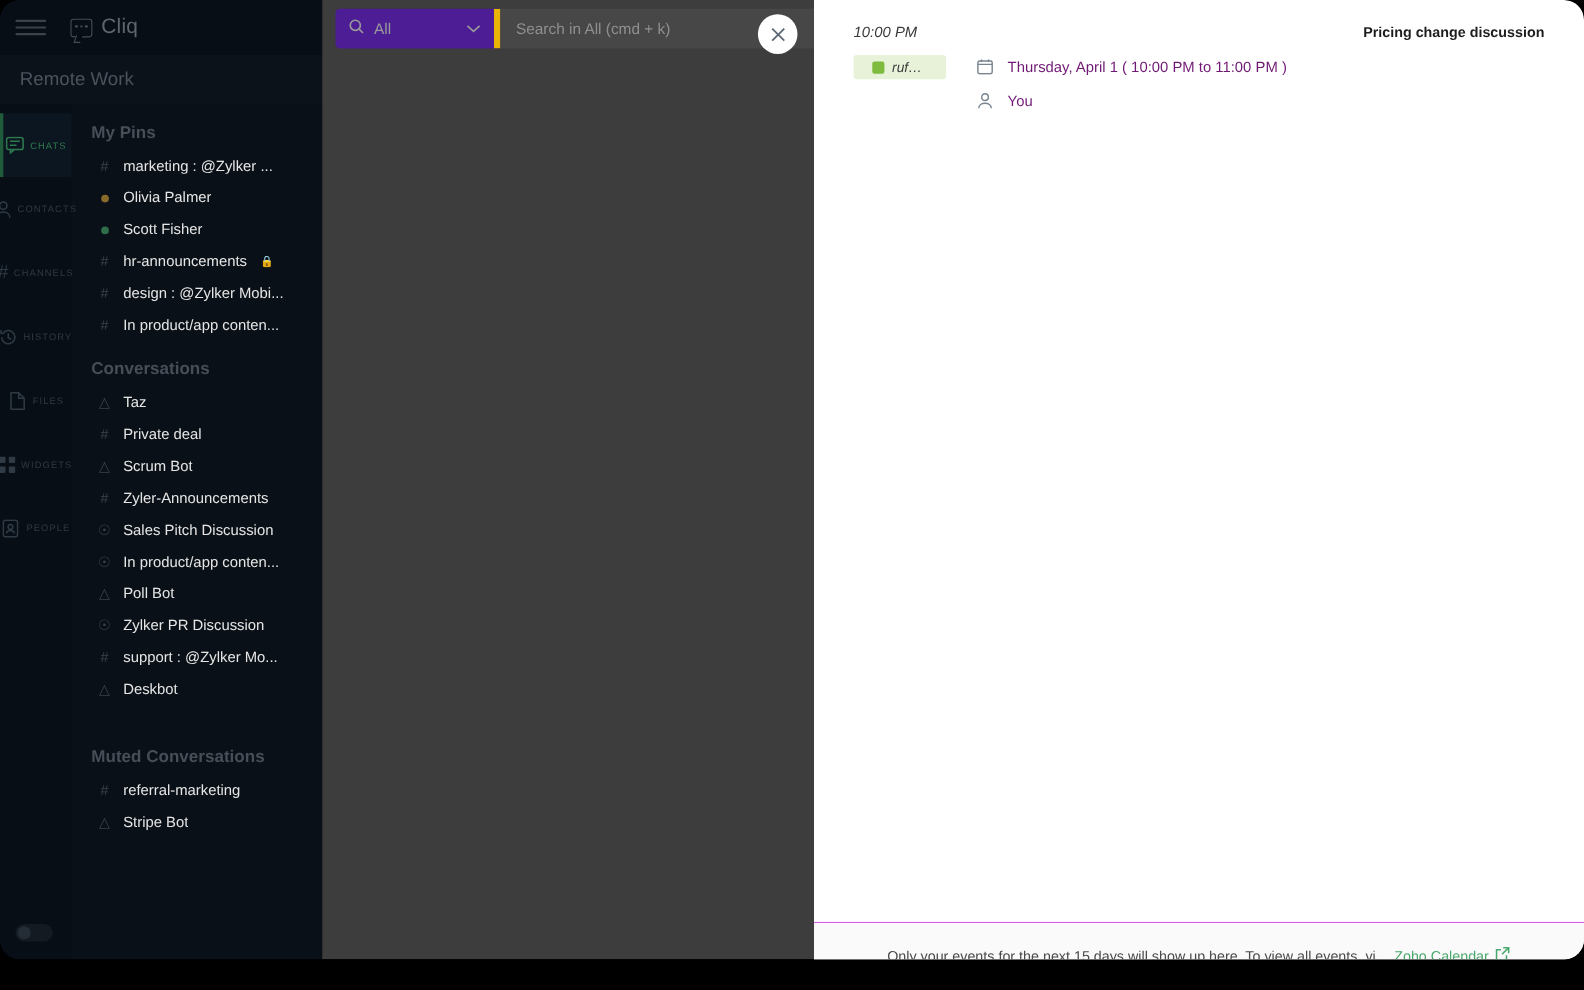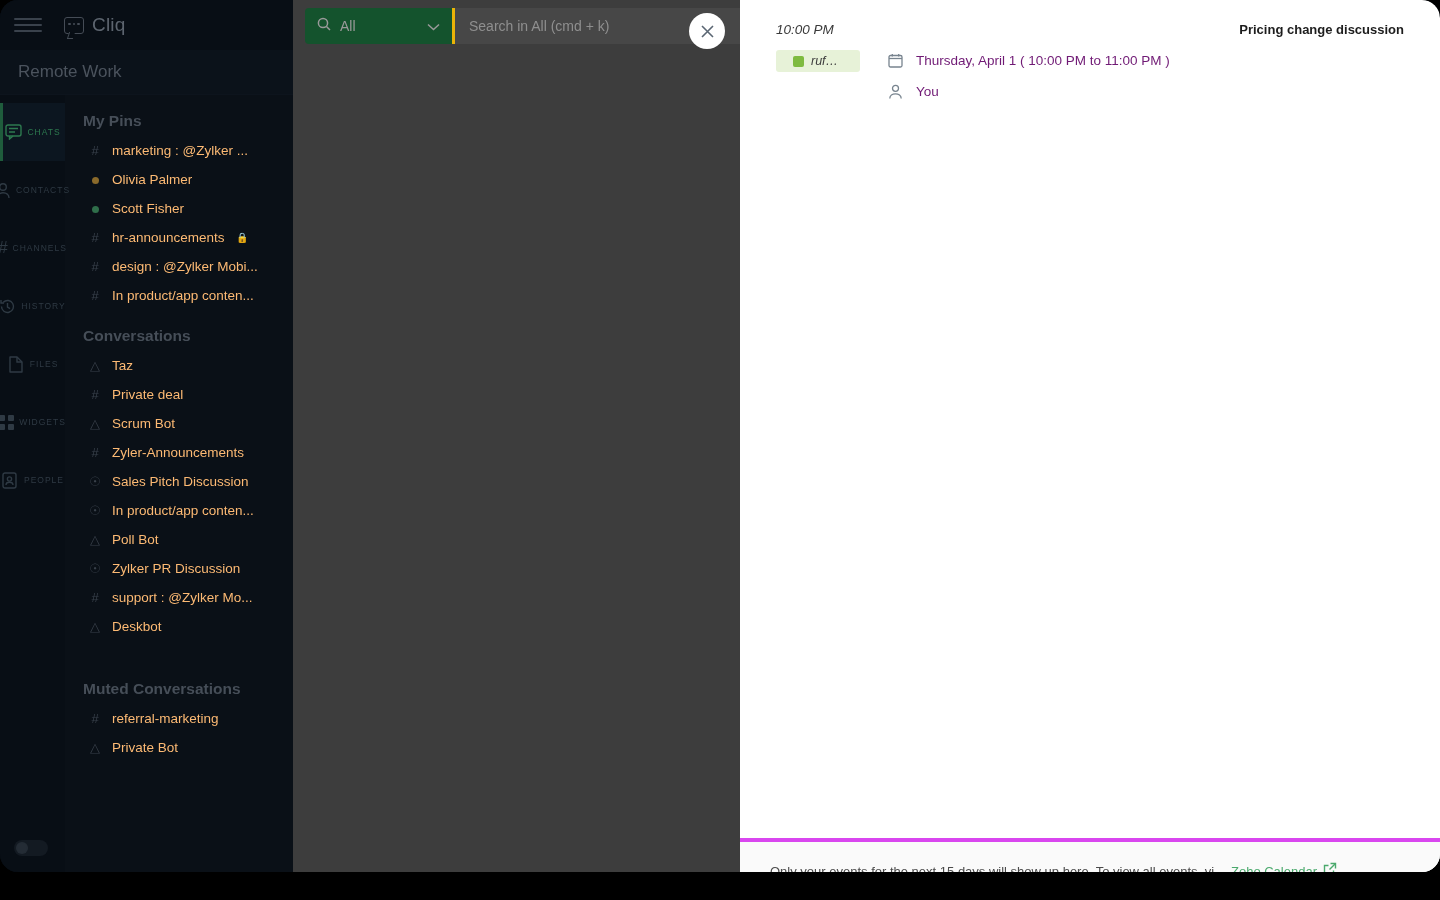--- a/index.html
+++ b/index.html
@@ -54,36 +54,36 @@
   .rail-item.active .rail-ico { color:#2d7a4f; }
 
   .chatlist { flex:1; background:#0a1017; padding:0 18px; overflow:hidden; }
   .sec-head { display:flex; align-items:center; margin-top:17px; margin-bottom:6px; }
   .sec-title { color:#464e58; font-size:15.5px; font-weight:bold; }
   .sec-more { margin-left:auto; color:#333b45; font-size:15px; letter-spacing:1px; }
   .sec-check { margin-left:auto; color:#1f5f3d; font-size:13px; }
   .row { height:29px; display:flex; align-items:center; gap:10px; cursor:pointer; padding-left:5px; }
   .row-ico { width:14px; text-align:center; color:#39414b; font-size:13px; flex:0 0 14px; }
   .row-dot { width:7px; height:7px; border-radius:50%; display:inline-block; margin:0 auto; }
-  .row-name { color:#fdba74; font-size:13.5px; white-space:nowrap; overflow:hidden; text-overflow:ellipsis; }
+  .row-name { color:#e5e5e5; font-size:13.5px; white-space:nowrap; overflow:hidden; text-overflow:ellipsis; }
   .row-lock { color:#3a424c; font-size:10px; margin-left:2px; }
   .row-badge { margin-left:auto; min-width:22px; height:16px; border-radius:8px; background:#151c24;
         color:#3e464f; font-size:10.5px; display:flex; align-items:center; justify-content:center; padding:0 6px; }
   .showall { text-align:right; margin-top:4px; }
   .showall span { color:#3f4750; font-size:12px; border-bottom:1px dotted #2f3740; cursor:pointer; }
 
   .theme-toggle { position:absolute; left:14px; bottom:16px; width:34px; height:16px; border-radius:9px;
         background:#131a22; display:flex; align-items:center; }
   .theme-sun { position:absolute; left:2px; width:12px; height:12px; border-radius:50%;
         background:#242c35; border:1.5px dotted #242c35; }
 
   
   .canvas { position:absolute; left:293px; top:0; right:0; bottom:0; background:#3d3d3d; }
   .searchbar { position:absolute; left:12px; top:8px; right:0; height:36px; display:flex; align-items:center; }
-  .search-scope { width:150px; height:36px; background:#14532d; border-right:3px solid #eab308;
+  .search-scope { width:150px; height:36px; background:#4c1d95; border-right:6px solid #eab308;
         display:flex; align-items:center; padding:0 12px; gap:9px; border-radius:4px 0 0 4px; }
   .search-scope-label { color:#9a9a9a; font-size:14px; }
   .search-field { flex:1; max-width:440px; height:36px; background:#474747; display:flex; align-items:center;
         padding:0 14px; border-radius:0 4px 4px 0; }
   .search-ph { color:#8f8f8f; font-size:14px; }
   .chev { color:#9a9a9a; margin-left:auto; }
   .close-btn { position:absolute; left:689px; top:13px; width:36px; height:36px; border-radius:50%;
         background:#fff; display:flex; align-items:center; justify-content:center; cursor:pointer; z-index:6; }
   .canvas-msg { position:absolute; left:0; right:0; top:438px; text-align:center; color:#2f2f2f;
         font-size:27px; line-height:36px; font-weight:300; white-space:nowrap; }
@@ -108,22 +108,22 @@
   .event-time { font-size:13.5px; color:#3a3a3a; }
   .cal-chip { margin-top:13px; display:inline-flex; align-items:center; gap:7px; background:#e7f2d8;
         padding:4px 17px; border-radius:3px; max-width:84px; }
   .chip-swatch { width:11px; height:11px; border-radius:2px; background:#7ebb3f; flex:0 0 11px; }
   .chip-text { font-size:12.5px; color:#3c3c3c; white-space:nowrap; overflow:hidden; text-overflow:ellipsis; }
   .event-right { flex:1; padding-top:0; }
   .event-title { font-size:13px; font-weight:bold; color:#1d1d1d;text-align:right; }
   .meta-row { display:flex; align-items:center; gap:13px; margin-top:16px; }
   .meta-text { font-size:13.5px; color:#701a75; }
   .meta-ico { width:15px; height:15px; color:#6d7a86; flex:0 0 15px; }
-  .panel-foot { height:62px; border-top:4px solid #d946ef; background:#fafafa; display:flex;
-        align-items:center; gap:6px; border-radius:0 0 18px 0; padding:0 30px; }
+  .panel-foot { height:62px; border-top:1px solid #d946ef; background:#fafafa; display:flex;
+        align-items:center; justify-content:center; gap:6px; border-radius:0 0 18px 0; padding:0 30px; }
   .foot-text { font-size:13px; color:#4a4a4a; }
   .foot-link { font-size:13px; color:#4aa96c; cursor:pointer; }
 </style>
 </head>
 <body>
 
 <div id="app">
 
   <div class="cliq-root">
 
@@ -318,21 +318,21 @@
             </svg>
           </div>
         </div>
         <div class="row">
           <span class="row-ico">#</span>
           <span class="row-name" style="flex:0 0 auto;">referral-marketing</span>
           <span class="row-badge">12</span>
         </div>
         <div class="row">
           <span class="row-ico">△</span>
-          <span class="row-name" style="flex:0 0 auto;">Private Bot</span>
+          <span class="row-name" style="flex:0 0 auto;">Stripe Bot</span>
           <span class="row-badge">7</span>
         </div>
       </div>
     </div>
 
     <div class="theme-toggle">
       <div class="theme-sun"></div>
     </div>
   </div>
 

